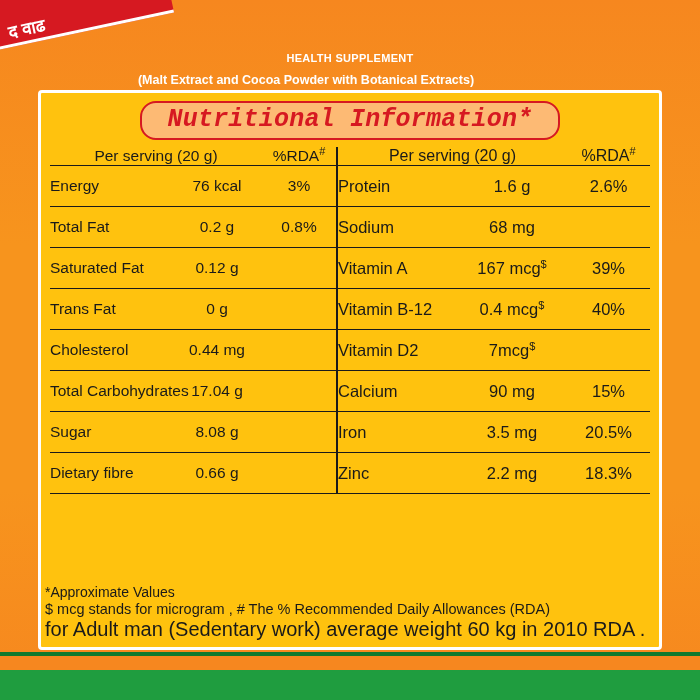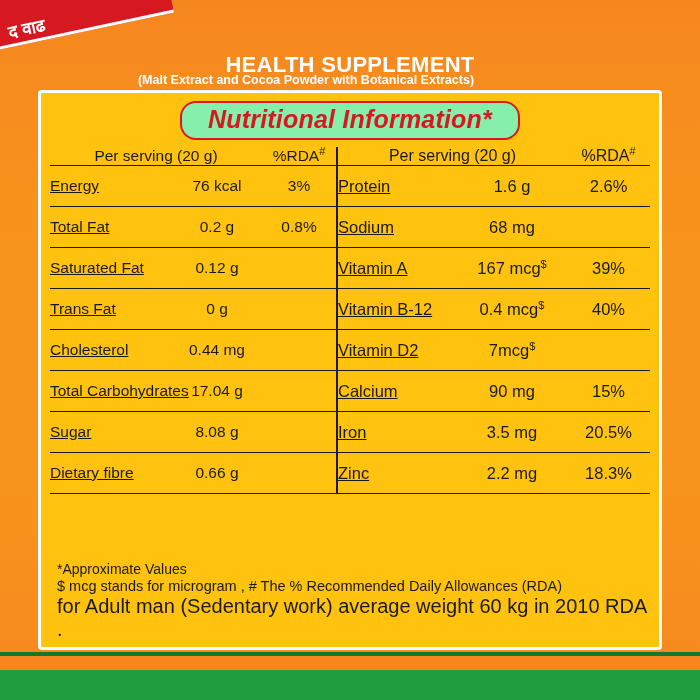--- a/index.html
+++ b/index.html
@@ -64,21 +64,21 @@
     background: #f6871f;
   }
 
   .head-title {
     position: absolute;
     top: 52px;
     left: 0;
     width: 700px;
     text-align: center;
     color: #ffffff;
-    font-size: 22px;
+    font-size: 11px;
     font-weight: bold;
     letter-spacing: 0.3px;
   }
   .head-sub {
     position: absolute;
     top: 73px;
     left: 0;
     width: 612px;
     text-align: center;
     color: #ffffff;
@@ -98,29 +98,29 @@
     box-sizing: border-box;
     padding: 0;
   }
 
   .nut-title-wrap {
     margin-top: 8px;
     text-align: center;
   }
   .nut-title {
     display: inline-block;
-    background: #86efac;
+    background: #fdba74;
     border: 2px solid #d61921;
     border-radius: 16px;
     padding: 2px 26px 4px 26px;
     color: #d61921;
     font-size: 25px;
     font-style: italic;
     font-weight: bold;
-    font-family: Liberation Sans, sans-serif;
+    font-family: Liberation Mono, monospace;
     letter-spacing: 0.2px;
   }
 
   table.nut {
     width: 600px;
     margin: 7px auto 0 auto;
     border-collapse: collapse;
     table-layout: fixed;
   }
   table.nut td, table.nut th {
@@ -144,35 +144,35 @@
   .rowline td {
     border-top: 1.6px solid #1a1a1a;
   }
 
   .cell {
     height: 40px;
     font-size: 15.5px;
     vertical-align: middle;
     white-space: nowrap;
   }
-  .nm { padding-left: 12px; text-align: left; text-decoration: underline; }
+  .nm { padding-left: 12px; text-align: left; }
   .vl { text-align: center; }
   .rd { text-align: center; }
 
   .cell-r { font-size: 16.5px; }
 
   sup.dollar {
     font-size: 11px;
     vertical-align: super;
     line-height: 0;
   }
 
   .footnotes {
     position: absolute;
-    left: 16px;
+    left: 4px;
     right: 10px;
     bottom: 6px;
     margin-top: 9px;
   }
   .fn1 {
     font-size: 14px;
     color: #1a1a1a;
     margin: 0 0 1px 0;
   }
   .fn2 {

